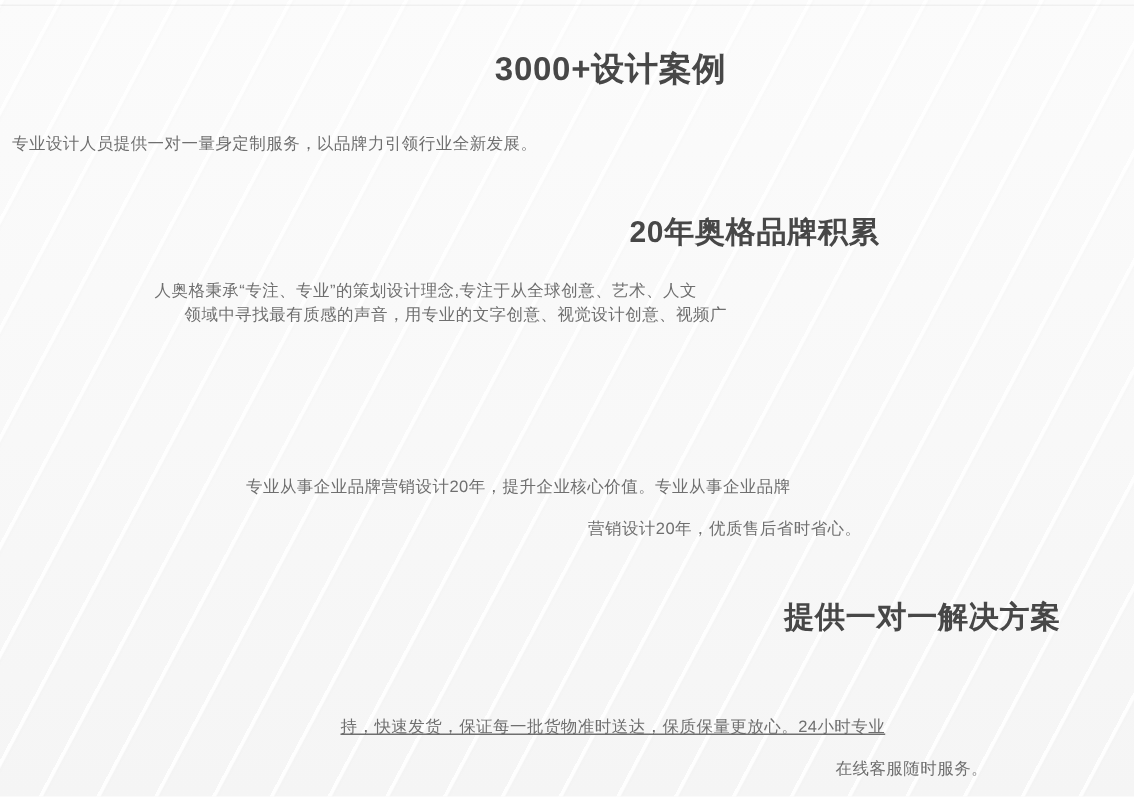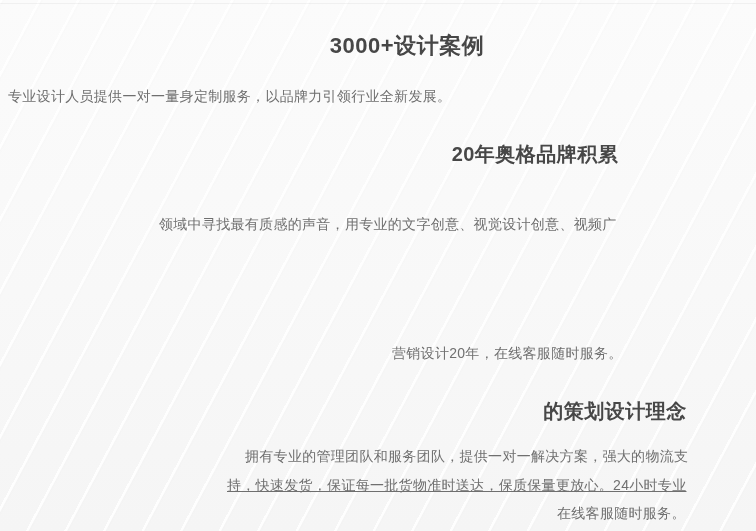--- a/index.html
+++ b/index.html
@@ -25,49 +25,50 @@
     background: rgba(0,0,0,0.045);
   }
   .heading {
     position: absolute;
     transform: translateX(-50%);
     font-weight: bold;
     white-space: nowrap;
     letter-spacing: 0.5px;
   }
   .heading.h1 { left: 407px; top: 13px;  font-size: 22px; }
-  .heading.h2 { left: 503px; top: 124px; font-size: 20px; margin-left: 32px; }
+  .heading.h2 { left: 503px; top: 124px; font-size: 20px; }
   .heading.h3 { left: 561px; top: 250px; font-size: 20px; }
   .heading.h4 { left: 615px; top: 381px; font-size: 20px; }
   .bodyline {
     position: absolute;
-    font-size: 14px;
+    font-size: 11px;
     white-space: nowrap;
     letter-spacing: 0.3px;
   }
   .p1-l1 { left: 8px;   top: 88px;  }
   .p2-l1 { left: 103px; top: 186px; }
-  .p2-l2 { left: 123px; top: 216px; margin-left: 36px; }
+  .p2-l2 { left: 123px; top: 202px; }
   .p3-l1 { left: 164px; top: 317px; }
   .p3-l2 { left: 392px; top: 345px; }
   .p4-l1 { left: 245px; top: 448px; }
   .p4-l2 { left: 227px; top: 477px; text-decoration: underline; }
   .p4-l3 { left: 557px; top: 505px; }
 </style>
 </head>
 <body>
 
 <div class="page">
   <div class="topline"></div>
 
   <h2 class="heading h1" style="color: rgb(71, 71, 71);">3000+设计案例</h2>
   <div class="bodyline p1-l1" style="color: rgb(111, 111, 111);">专业设计人员提供一对一量身定制服务，以品牌力引领行业全新发展。</div>
 
   <h2 class="heading h2" style="color: rgb(71, 71, 71);">20年奥格品牌积累</h2>
+  <div class="bodyline p2-l1" style="color: rgb(111, 111, 111);">人奥格秉承“专注、专业”的策划设计理念,专注于从全球创意、艺术、人文</div>
   <div class="bodyline p2-l2" style="color: rgb(111, 111, 111);">领域中寻找最有质感的声音，用专业的文字创意、视觉设计创意、视频广</div>
 
-  <div class="bodyline p3-l2" style="color: rgb(111, 111, 111);">营销设计20年，在线客服随时服务。</div>
+  <div class="bodyline p3-l1" style="color: rgb(111, 111, 111);">专业从事企业品牌营销设计20年，提升企业核心价值。专业从事企业品牌</div>
+  <div class="bodyline p3-l2" style="color: rgb(111, 111, 111);">营销设计20年，优质售后省时省心。</div>
 
-  <h2 class="heading h4" style="color: rgb(71, 71, 71);">的策划设计理念</h2>
-  <div class="bodyline p4-l1" style="color: rgb(111, 111, 111);">拥有专业的管理团队和服务团队，提供一对一解决方案，强大的物流支</div>
+  <h2 class="heading h4" style="color: rgb(71, 71, 71);">提供一对一解决方案</h2>
   <div class="bodyline p4-l2" style="color: rgb(111, 111, 111);">持，快速发货，保证每一批货物准时送达，保质保量更放心。24小时专业</div>
   <div class="bodyline p4-l3" style="color: rgb(111, 111, 111); text-align: right;">在线客服随时服务。</div>
 </div>
 
 </body></html>

